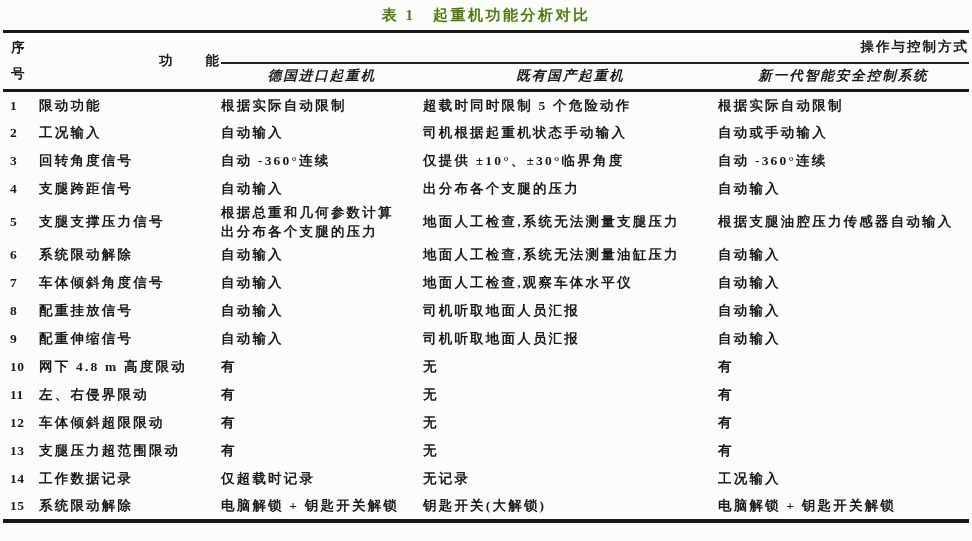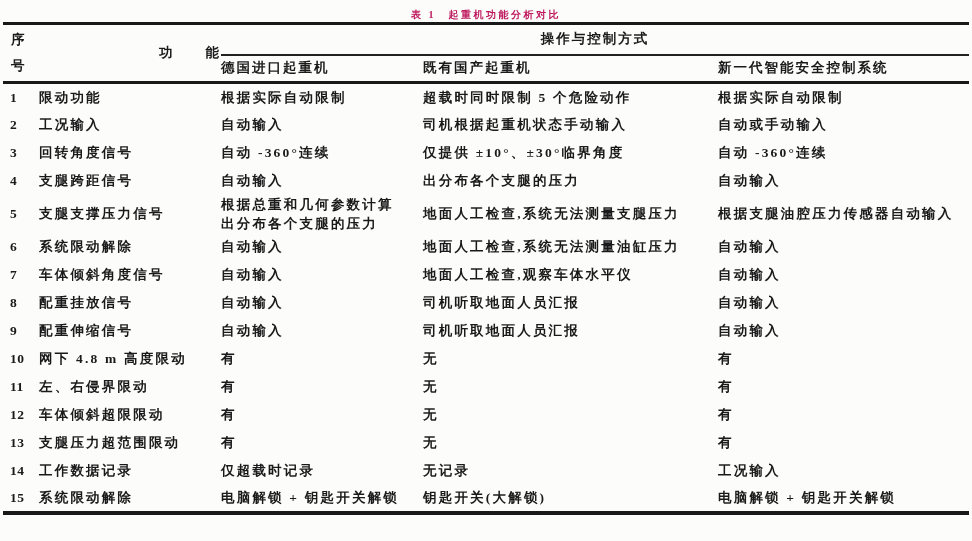--- a/index.html
+++ b/index.html
@@ -9,27 +9,27 @@
     position: relative;
     width: 972px;
     height: 541px;
     background: #fcfcfb;
     color: #1a1a1a;
     font-family: "Liberation Serif", "DejaVu Serif", serif;
     font-weight: 600;
     overflow: hidden;
   }
   .title {
-    height: 22px;
+    height: 30px;
     line-height: 30px;
     text-align: center;
     font-weight: bold;
-    font-size: 10px;
+    font-size: 15px;
     letter-spacing: 2.5px;
-    color: #be185d;
+    color: #4d7c0f;
   }
   table.cmp {
     border-collapse: collapse;
     table-layout: fixed;
     width: 966px;
     margin-left: 3px;
     border-top: 3px solid #191919;
     border-bottom: 4px solid #191919;
   }
   thead { border-bottom: 3px solid #191919; }
@@ -37,26 +37,26 @@
     font-weight: 600;
     font-size: 13.5px;
     letter-spacing: 2px;
     padding: 0;
     color: #1a1a1a;
   }
   .th-seq { text-align: left; padding-left: 8px; }
   .th-seq .seq-line { line-height: 26px; }
   .th-func { text-align: right; vertical-align: middle; }
   .th-group {
-    text-align: center;
+    text-align: right;
     vertical-align: middle;
     height: 31px;
     border-bottom: 2px solid #222222;
   }
-  .th-sub { text-align: left; vertical-align: middle; height: 28px; }
+  .th-sub { text-align: center; vertical-align: middle; height: 28px; font-style: italic; }
   tbody td {
     font-size: 13.5px;
     letter-spacing: 2.2px;
     line-height: 19px;
     vertical-align: middle;
     padding: 0 2px 0 0;
     white-space: pre-line;
     color: #1a1a1a;
   }
   tbody tr { height: 28px; }

